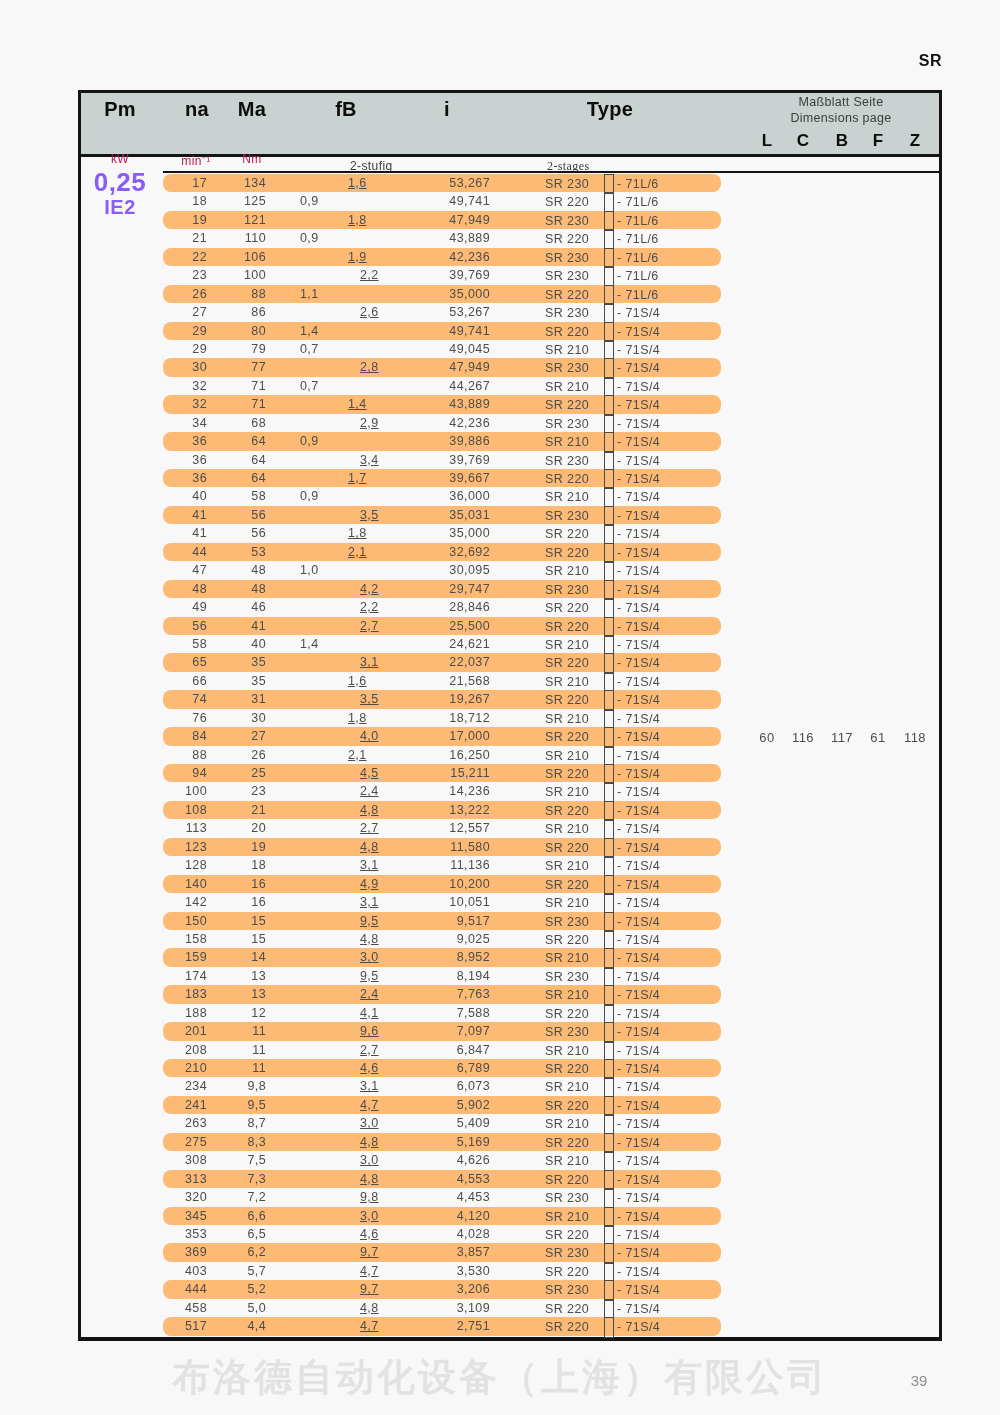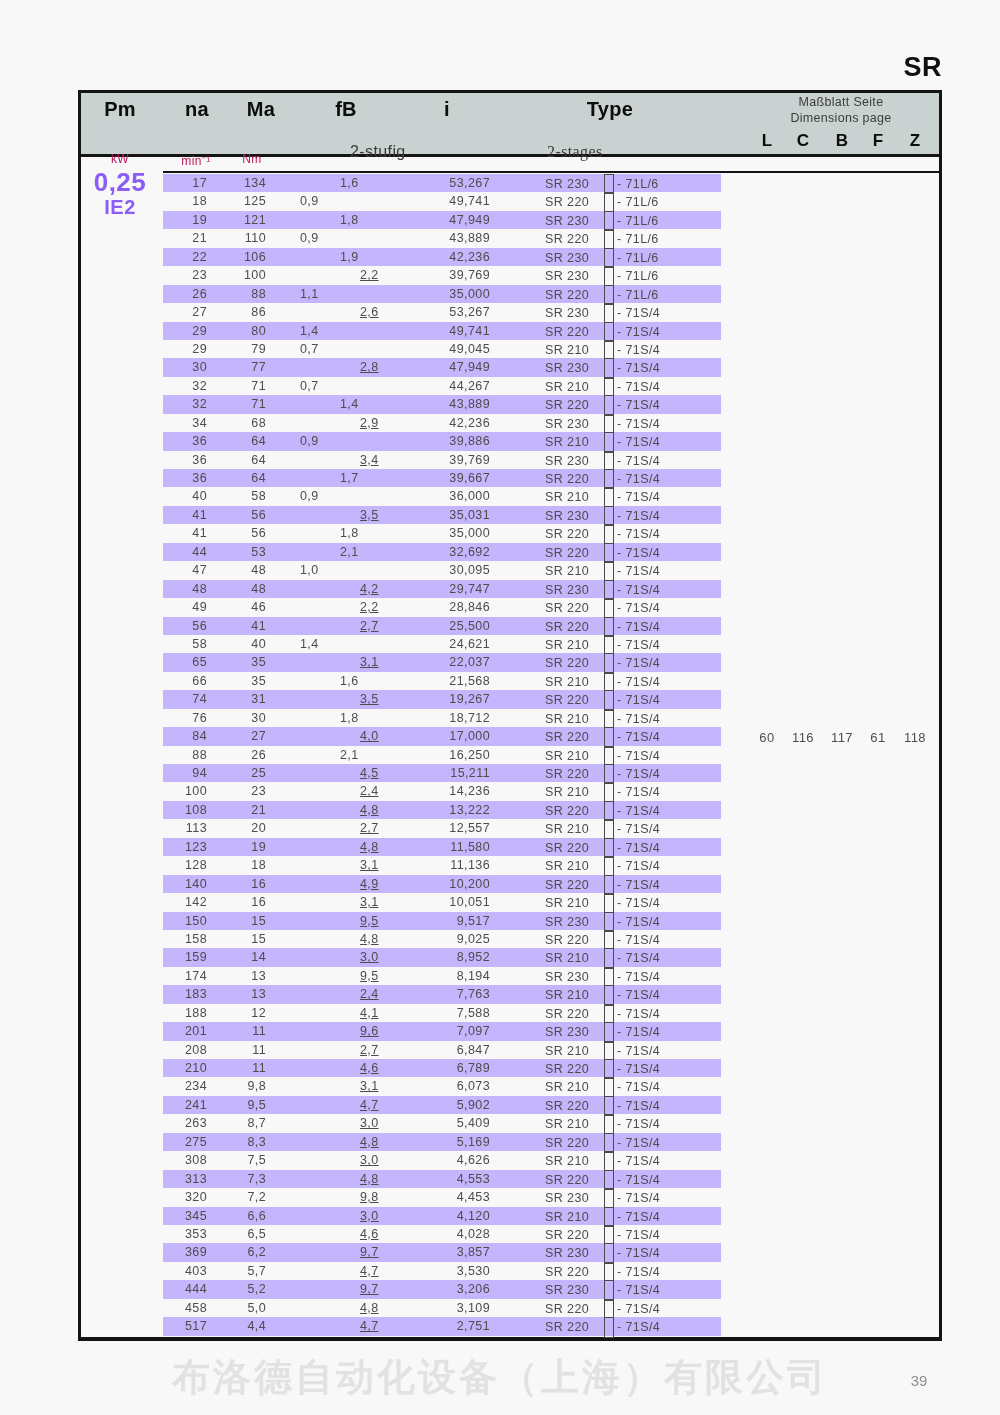--- a/index.html
+++ b/index.html
@@ -1,63 +1,63 @@
 <!DOCTYPE html>
 <html><head>
 <meta charset="utf-8">
 <style>
   html,body{margin:0;padding:0;}
   body{background:#f8f8f8;font-family:"Liberation Sans",sans-serif;}
   .page{position:relative;width:1000px;height:1415px;background:#f8f8f8;overflow:hidden;}
 
   
   .sr-label{position:absolute;left:860px;top:52px;width:82px;text-align:right;
-    font-size:27px;font-weight:bold;color:#111;letter-spacing:.5px;}
+    font-size:16px;font-weight:bold;color:#111;letter-spacing:.5px;}
 
   
   .vline{position:absolute;top:90px;height:1251px;width:3px;background:#141414;}
   .vline.left{left:78px;} .vline.right{left:939px;}
   .bottomline{position:absolute;left:78px;top:1337px;width:864px;height:4px;background:#141414;}
 
   
   .thead{position:absolute;left:78px;top:90px;width:864px;height:67px;
     background:#c9d2d0;border:3px solid #141414;box-sizing:border-box;}
   .hlabel{position:absolute;top:98px;height:26px;width:84px;text-align:center;
     font-size:20px;font-weight:bold;color:#0d0d0d;letter-spacing:.3px;}
-  .hl-pm{left:78px;} .hl-na{left:155px;} .hl-ma{left:219px;text-align:center;}
+  .hl-pm{left:78px;} .hl-na{left:155px;} .hl-ma{left:210px;text-align:center;}
   .hl-fb{left:304px;} .hl-i{left:405px;} .hl-type{left:568px;}
   .hunit{position:absolute;top:152px;height:16px;width:84px;text-align:center;
     font-size:12px;color:#be185d;letter-spacing:.4px;}
   .hu-pm{left:78px;} .hu-na{left:154px;} .hu-ma{left:210px;}
   .dims-title{position:absolute;left:741px;width:200px;text-align:center;
     font-size:12.5px;color:#3c3c3c;letter-spacing:.3px;}
   .dims-title.de{top:95px;} .dims-title.en{top:111px;}
   .dcol{position:absolute;top:131px;width:36px;text-align:center;
     font-size:17px;font-weight:bold;color:#0d0d0d;}
   .d0{left:749px;} .d1{left:785px;} .d2{left:824px;} .d3{left:860px;} .d4{left:897px;}
 
   
-  .subhead{position:absolute;top:143px;font-size:16px;color:#3c3c3c;letter-spacing:.4px;}
+  .subhead{position:absolute;top:159px;font-size:12px;color:#3c3c3c;letter-spacing:.4px;}
   .sub-de{left:350px;} .sub-en{left:547px;font-family:Liberation Serif, serif;}
   .subline{position:absolute;left:163px;top:170.5px;width:779px;height:2.5px;background:#141414;}
 
   
   .power{position:absolute;left:80px;top:169px;width:80px;text-align:center;color:#8b5cf6;}
   .power .pval{font-size:26px;font-weight:bold;letter-spacing:.5px;line-height:27px;}
   .power .pcls{font-size:20px;font-weight:bold;letter-spacing:.5px;line-height:22px;}
 
   
   .rows{position:absolute;left:163px;top:174px;width:558px;}
   .row{position:relative;height:18.45px;line-height:18.45px;font-size:12.5px;
     color:#4d4d4d;letter-spacing:.4px;}
-  .row.band{background:#c4b5fd;}
+  .row.band{background:#fdba74;border-radius:8px;}
   .row span{position:absolute;top:0;height:18.45px;}
   .c-na{left:0;width:44px;text-align:right;}
   .c-ma{left:50px;width:53px;text-align:right;}
-  .c-fb.pos0{left:137px;} .c-fb.pos1{left:177px;} .c-fb.pos2{left:197px;text-decoration:underline;}
+  .c-fb.pos0{left:137px;} .c-fb.pos1{left:185px;text-decoration:underline;} .c-fb.pos2{left:197px;text-decoration:underline;}
   .c-i{left:237px;width:90px;text-align:right;}
   .c-type{left:382px;width:176px;white-space:nowrap;}
   .c-type .sr{position:static;display:inline-block;width:50px;}
   .sq-icon{position:static !important;display:inline-block;width:8px;height:6px;
     border:1.5px solid #4a4a4a;margin:0 3px 1px 9px;vertical-align:middle;}
   .c-type .mot{position:static;display:inline;}
 
   
   .dval{position:absolute;top:729px;width:36px;height:18.45px;line-height:18.45px;
     text-align:center;font-size:13px;color:#4d4d4d;letter-spacing:.4px;}

